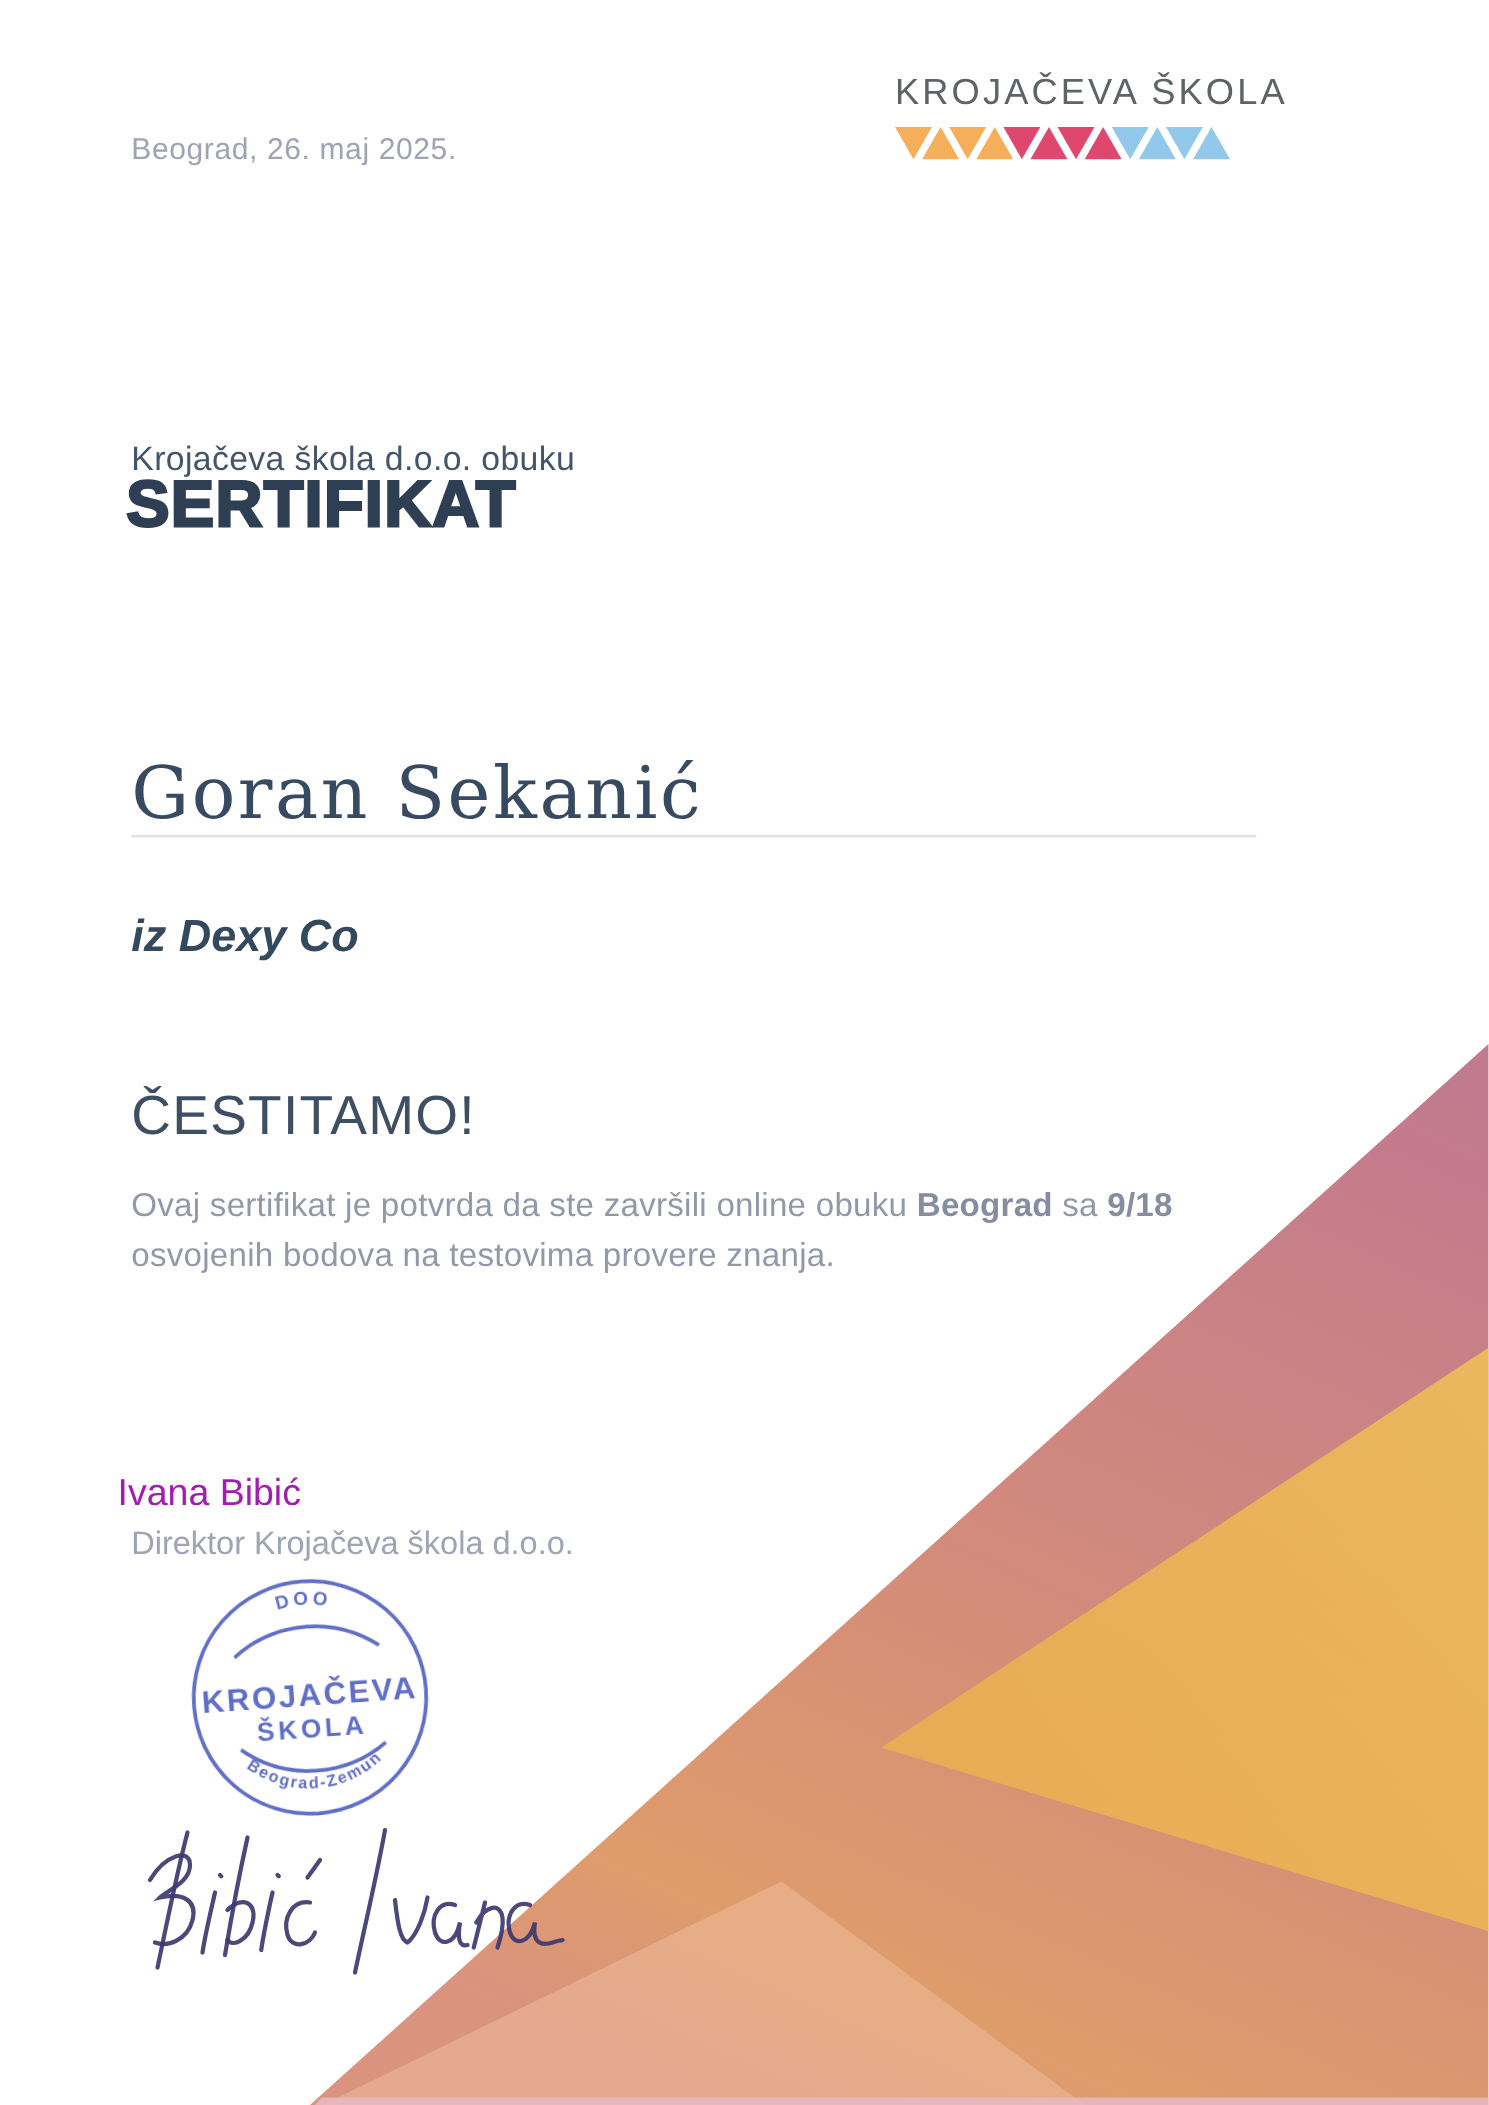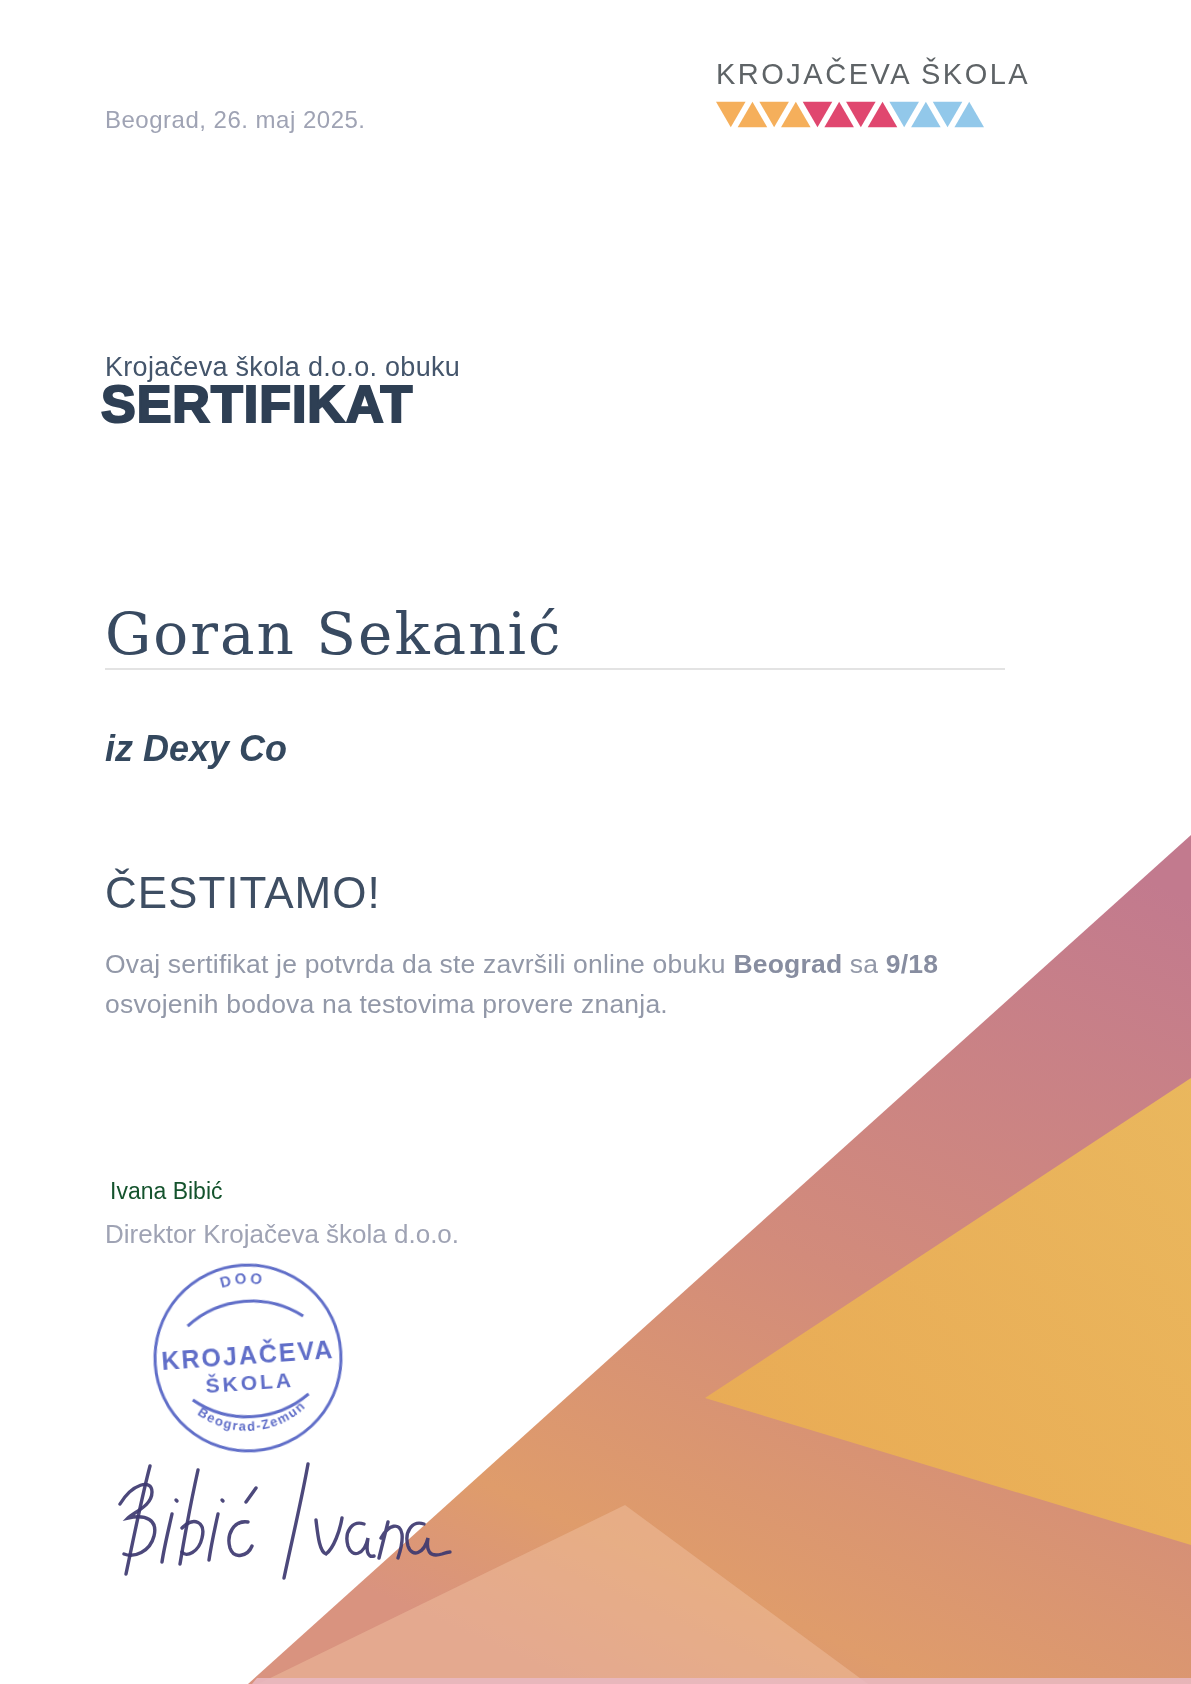--- a/index.html
+++ b/index.html
@@ -29,21 +29,21 @@
   .name-line{left:105px;top:668px;width:900px;height:0;border-top:2px solid #E3E3E3;}
   .company{left:105px;top:728px;font-size:36px;font-style:italic;font-weight:bold;color:#34485E;}
 
   .congrats-h{left:105px;top:868px;font-size:44px;color:#3E4E63;letter-spacing:1px;}
   .congrats-p{
     left:105px;top:944px;width:970px;font-size:26.5px;color:#9298A8;
     line-height:40px;letter-spacing:.2px;
   }
   .congrats-p b{color:#878DA0;}
 
-  .signer-name{left:110px;top:1178px;font-size:23px;color:#14532d;}
+  .signer-name{left:94px;top:1178px;font-size:30px;color:#a21caf;}
   .signer-title{left:105px;top:1219px;font-size:26px;color:#9FA3B4;}
 
   .stamp{left:132px;top:1258px;}
   .stampg{opacity:.88;filter:blur(.35px);}
   .stamp .ring,.stamp .arc{stroke:#4B5BC1;fill:none;stroke-width:3;}
   .stamp .guide{stroke:none;fill:none;}
   .stamp text{fill:#4B5BC1;font-family:"Liberation Sans",sans-serif;font-weight:bold;}
   .st-big{font-size:25px;letter-spacing:2px;}
   .st-mid{font-size:21px;letter-spacing:3px;}
   .st-small{font-size:15px;letter-spacing:3px;}

